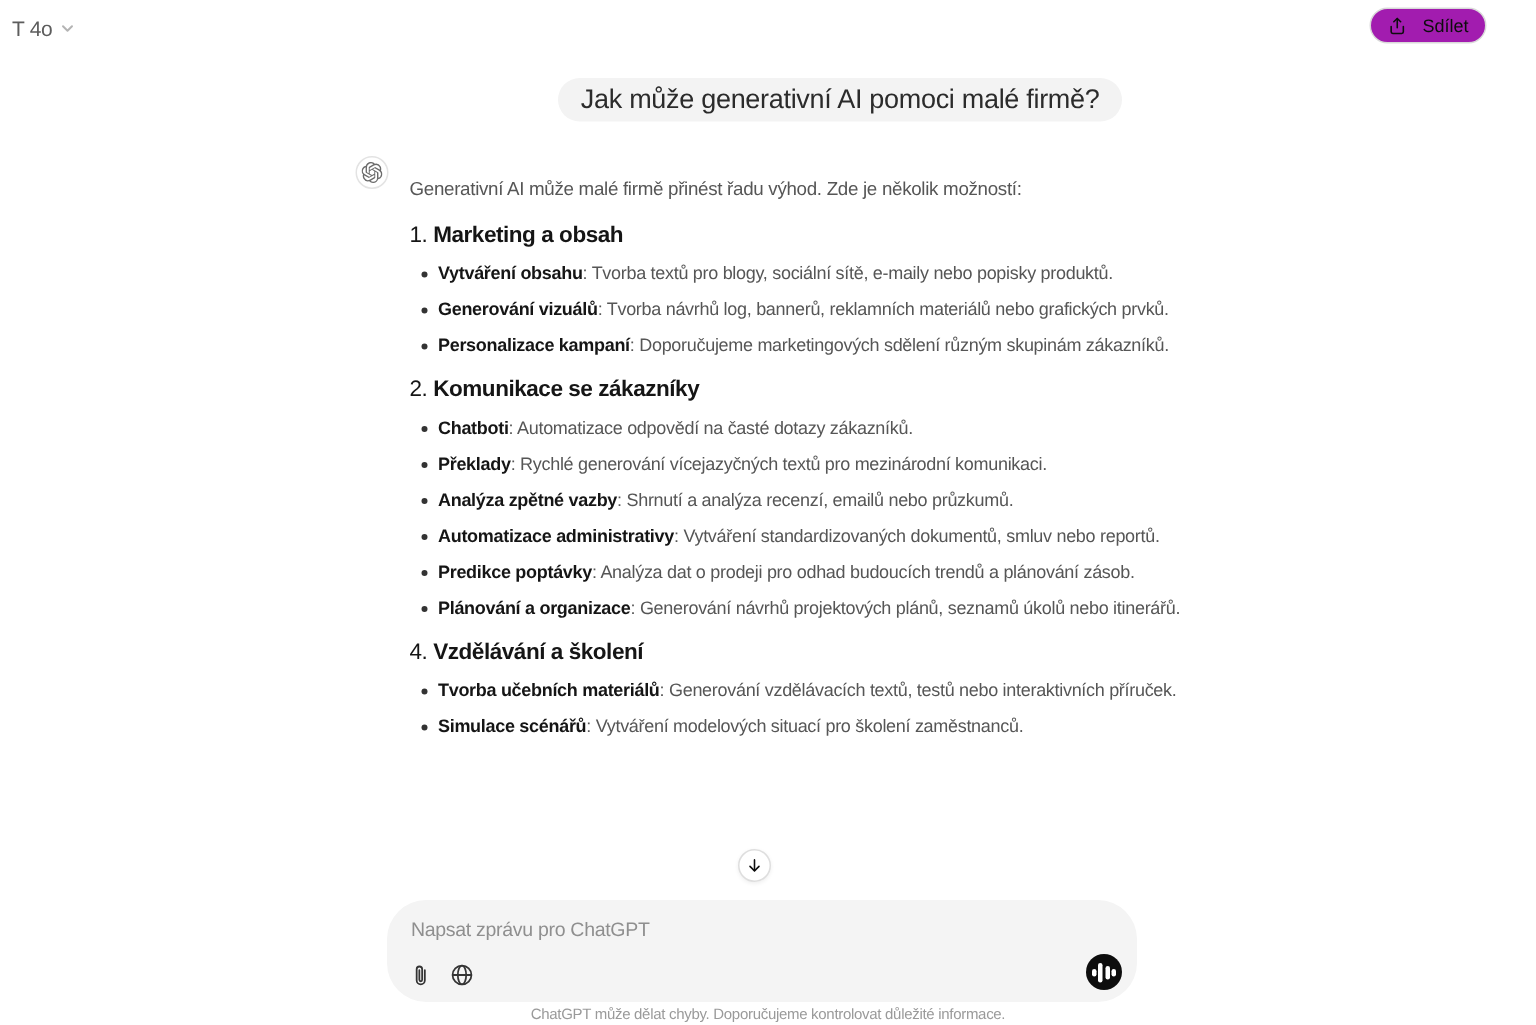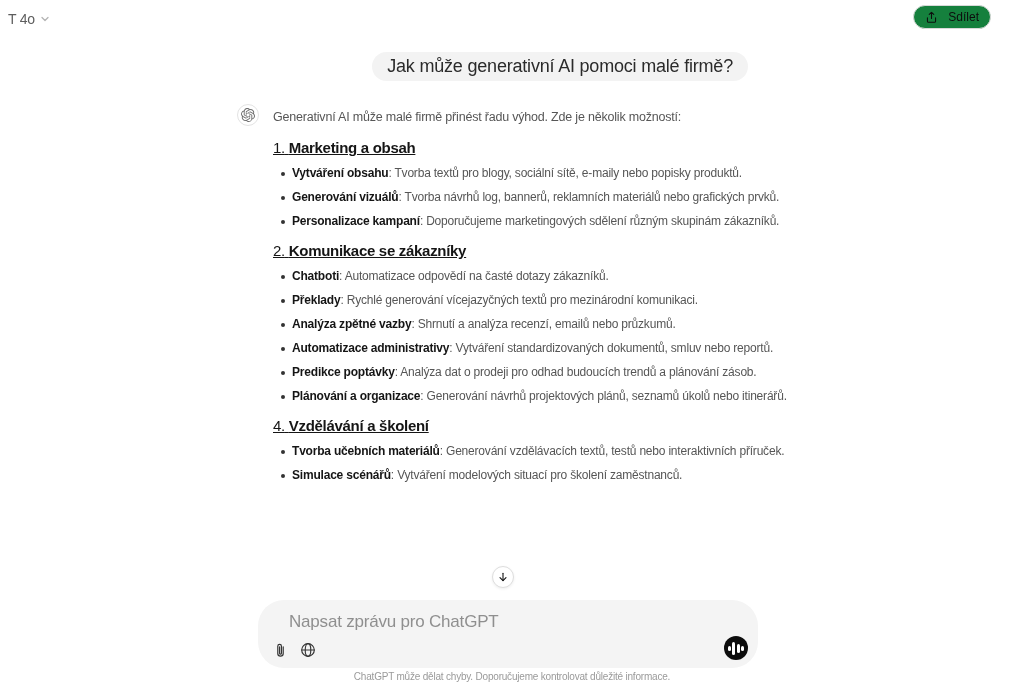--- a/index.html
+++ b/index.html
@@ -12,42 +12,42 @@
   }
   
   .model-switcher {
     position: absolute; left: 4px; top: 8px;
     display: flex; align-items: center; gap: 5px;
     font-size: 14px; color: #5d5d5d; cursor: pointer; padding: 3px 4px;
   }
   .share-btn {
     position: absolute; right: 33px; top: 5px; height: 24px;
     display: flex; align-items: center; gap: 10px; padding: 0 11px;
-    border: 1px solid #d9d9d9; border-radius: 999px; background: #15803d;
+    border: 1px solid #d9d9d9; border-radius: 999px; background: #a21caf;
     font-size: 12px; color: #0d0d0d; cursor: pointer;
   }
   
   .user-bubble {
     position: absolute; right: 276px; top: 52px;
     background: #f3f3f3; border-radius: 16px; padding: 8px 15px;
     font-size: 18px; line-height: 13px; color: #2b2b2b; white-space: nowrap;
   }
   
   .assistant-avatar {
     position: absolute; left: 237px; top: 104px; width: 22px; height: 22px;
     border: 1px solid #e3e3e3; border-radius: 50%;
     display: flex; align-items: center; justify-content: center; background: #fff;
   }
-  .assistant-content { position: absolute; left: 273px; top: 109px; width: 500px; }
+  .assistant-content { position: absolute; left: 273px; top: 118px; width: 500px; }
   .intro { font-size: 12.5px; line-height: 16px; color: #565656; }
   .sec-h {
     font-size: 15px; line-height: 16px; color: #151515;
     letter-spacing: -0.3px; margin: 20px 0 11px;
   }
-  .sec-h:first-of-type, .section:first-of-type .sec-h { margin-top: 15px; text-decoration: underline; }
+  .sec-h:first-of-type, .section:first-of-type .sec-h { margin-top: 15px; }
   .sec-num { font-weight: 400; }
   .sec-title { font-weight: 700; }
   .bullet {
     position: relative; padding-left: 19px; margin: 0 0 11px;
     font-size: 12px; line-height: 13px; white-space: nowrap; color: #565656;
   }
   .dot {
     position: absolute; left: 8px; top: 4.5px; width: 4px; height: 4px;
     border-radius: 50%; background: #333; display: inline-block;
   }
@@ -60,22 +60,22 @@
     display: flex; align-items: center; justify-content: center;
     z-index: 5; cursor: pointer;
   }
   
   .composer {
     position: absolute; left: 258px; top: 600px; width: 500px; height: 68px;
     background: #f4f4f4; border-radius: 26px;
   }
   .composer-input {
     position: absolute; left: 16px; top: 12px; right: 16px;
-    font-size: 17px; color: #b91c1c; background: transparent; border: none; outline: none;
-    font-family: "Liberation Sans", sans-serif; letter-spacing: -0.2px; width: 420px; margin-left: 15px;
+    font-size: 13px; color: #b91c1c; background: transparent; border: none; outline: none;
+    font-family: "Liberation Sans", sans-serif; letter-spacing: -0.2px; width: 420px;
   }
   .composer-input::placeholder { color: #8f8f8f; opacity: 1; }
   .composer-icons { position: absolute; left: 13px; bottom: 9px; display: flex; gap: 10px; }
   .icon-btn { width: 18px; height: 18px; display: flex; align-items: center; justify-content: center; cursor: pointer; background: none; border: none; padding: 0; }
   .voice-btn {
     position: absolute; right: 10px; bottom: 8px; width: 24px; height: 24px;
     border-radius: 50%; background: #0d0d0d; border: none; cursor: pointer;
     display: flex; align-items: center; justify-content: center; gap: 1.5px;
   }
   .vbar { display: inline-block; width: 3px; border-radius: 2px; background: #fff; }

